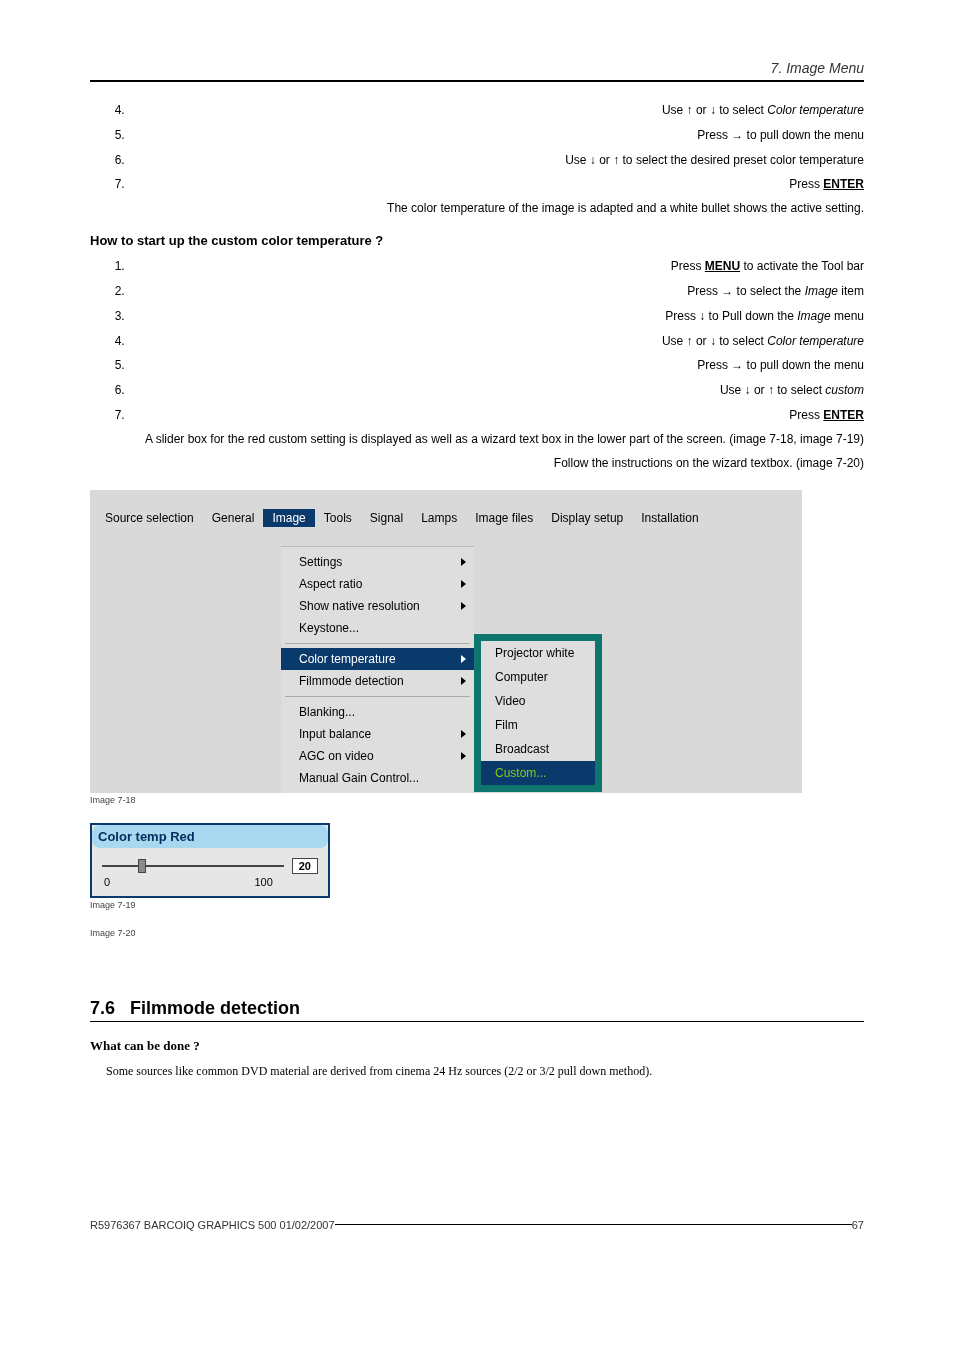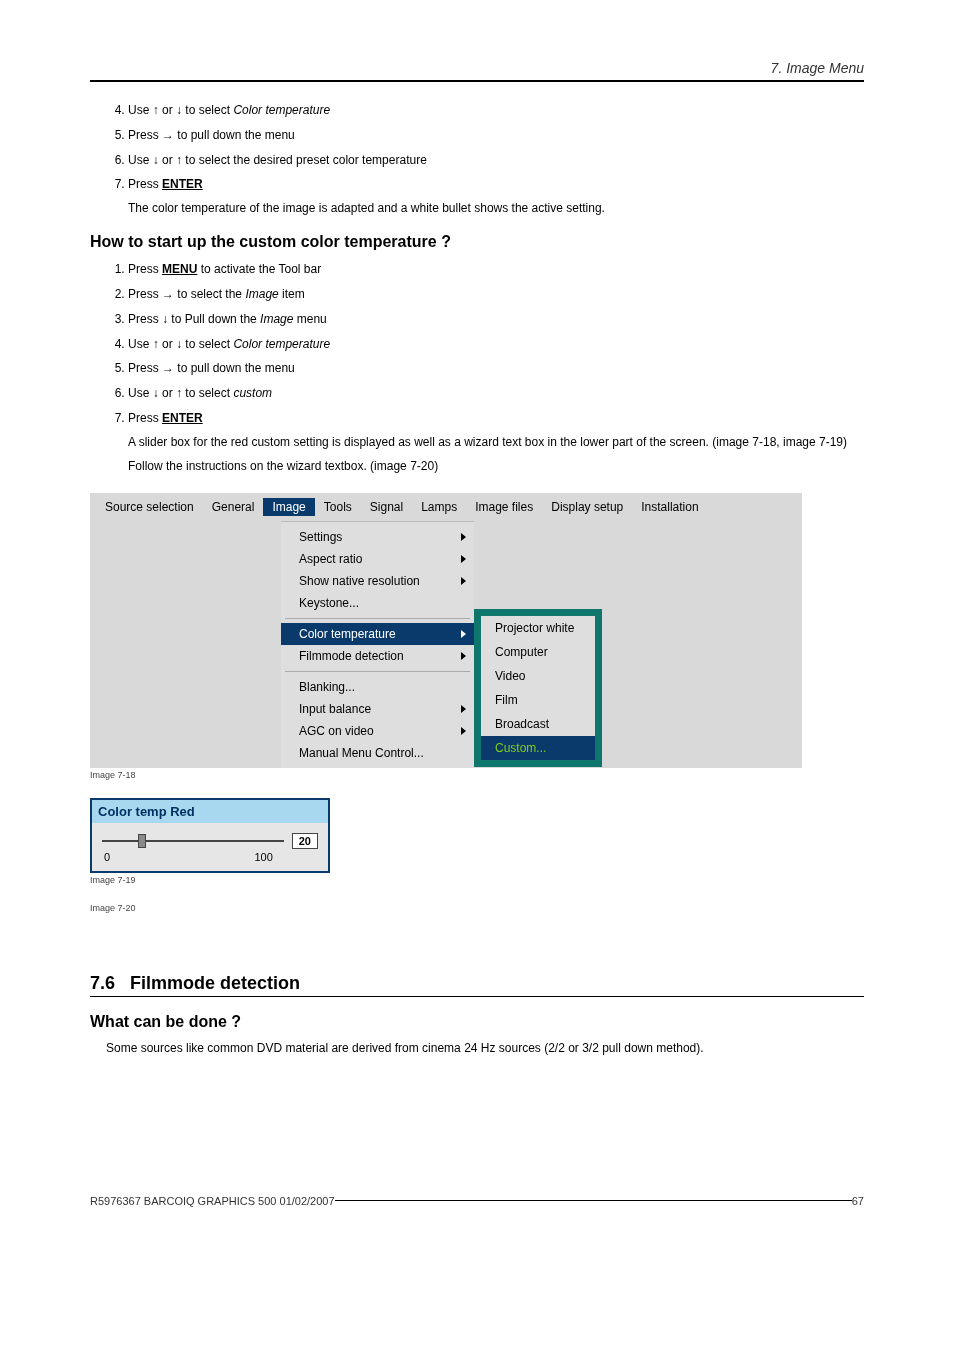--- a/index.html
+++ b/index.html
@@ -26,34 +26,35 @@
   }
   .hr-under {
     border: none;
     border-top: 1px solid #000;
     margin-top: 2px;
     margin-bottom: 10px;
   }
   ol.steps {
     margin-left: 38px;
     margin-bottom: 6px;
+    text-align: right;
   }
   ol.steps li {
     margin-bottom: 8px;
     line-height: 1.4;
   }
   ol.steps li .sub {
     margin-top: 6px;
     display: block;
     line-height: 1.5;
   }
   .italic { font-style: italic; }
   .bold { font-weight: bold; text-decoration: underline; }
   h3.subhead {
-    font-size: 16px;
+    font-size: 13px;
     font-weight: bold;
     margin: 16px 0 10px 0;
   }
   h2.section {
     font-size: 18px;
     font-weight: bold;
     margin-top: 60px;
   }
   .figure-wrap { margin: 18px 0 6px 0; }
   .figure-caption {
@@ -64,21 +65,21 @@
   
   .menu-fig {
     background: #d9d9d9;
     width: 712px;
     font-size: 12px;
     color: #000;
   }
   .menubar {
     display: flex;
     background: #d9d9d9;
-    padding: 5px 6px;
+    padding: 19px 6px;
     gap: 0;
   }
   .menubar span {
     padding: 2px 9px;
     white-space: nowrap;
   }
   .menubar span.active {
     background: #0a3a6c;
     color: #fff;
   }
@@ -137,20 +138,21 @@
     border: 2px solid #0a3a6c;
     background: #e6e6e6;
     padding: 0 0 6px 0;
   }
   .slider-title {
     background: #a8d8ef;
     color: #003060;
     font-weight: bold;
     padding: 4px 6px;
     font-size: 13px;
+    border-radius: 8px;
   }
   .slider-body {
     padding: 10px 10px 2px 10px;
     position: relative;
   }
   .slider-track-row {
     display: flex;
     align-items: center;
     gap: 8px;
     font-weight: bold;
@@ -196,21 +198,21 @@
     margin-top: 140px;
     font-size: 11px;
     color: #333;
     display: flex;
     align-items: center;
   }
   .footer .line {
     flex: 1;
     border-top: 1px solid #000;
   }
-  .body-indent { margin-left: 16px; }
+  .body-indent { margin-left: 16px; font-family: Liberation Serif, serif; }
 </style>
 </head>
 <body>
 
 <div class="header-row">7.  Image Menu</div>
 <hr class="hr-thick">
 
 <ol class="steps" start="4">
   <li>
     <span>Use ↑ or ↓ to select </span><span class="italic">Color temperature</span>
@@ -290,21 +292,21 @@
             </div>
             <div class="item">
               <span>Input balance</span>
               <span class="tri"></span>
             </div>
             <div class="item">
               <span>AGC on video</span>
               <span class="tri"></span>
             </div>
             <div class="item">
-              <span>Manual Menu Control...</span>
+              <span>Manual Gain Control...</span>
             </div>
           </div>
         </div>
       <div class="submenu" id="submenu">
           <div class="sitem">Projector white</div>
           <div class="sitem">Computer</div>
           <div class="sitem">Video</div>
           <div class="sitem">Film</div>
           <div class="sitem">Broadcast</div>
           <div class="sitem selected">Custom...</div>

